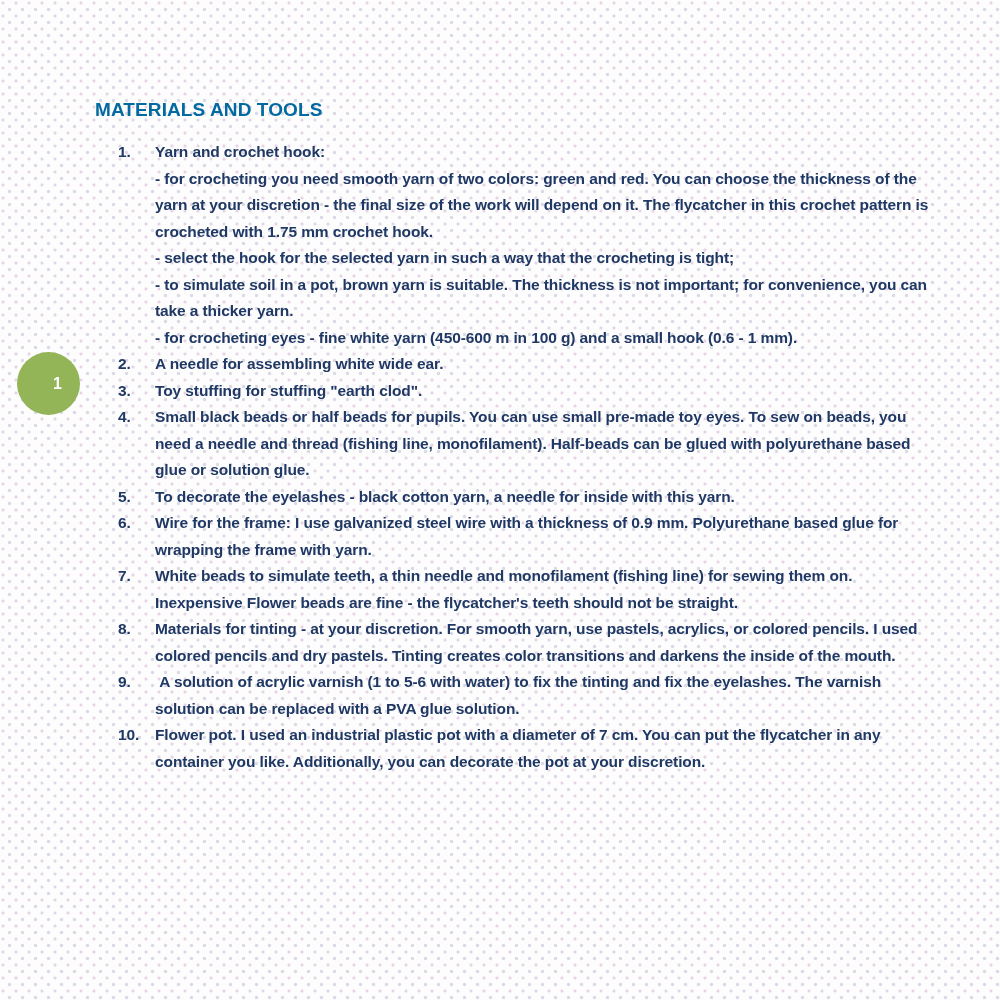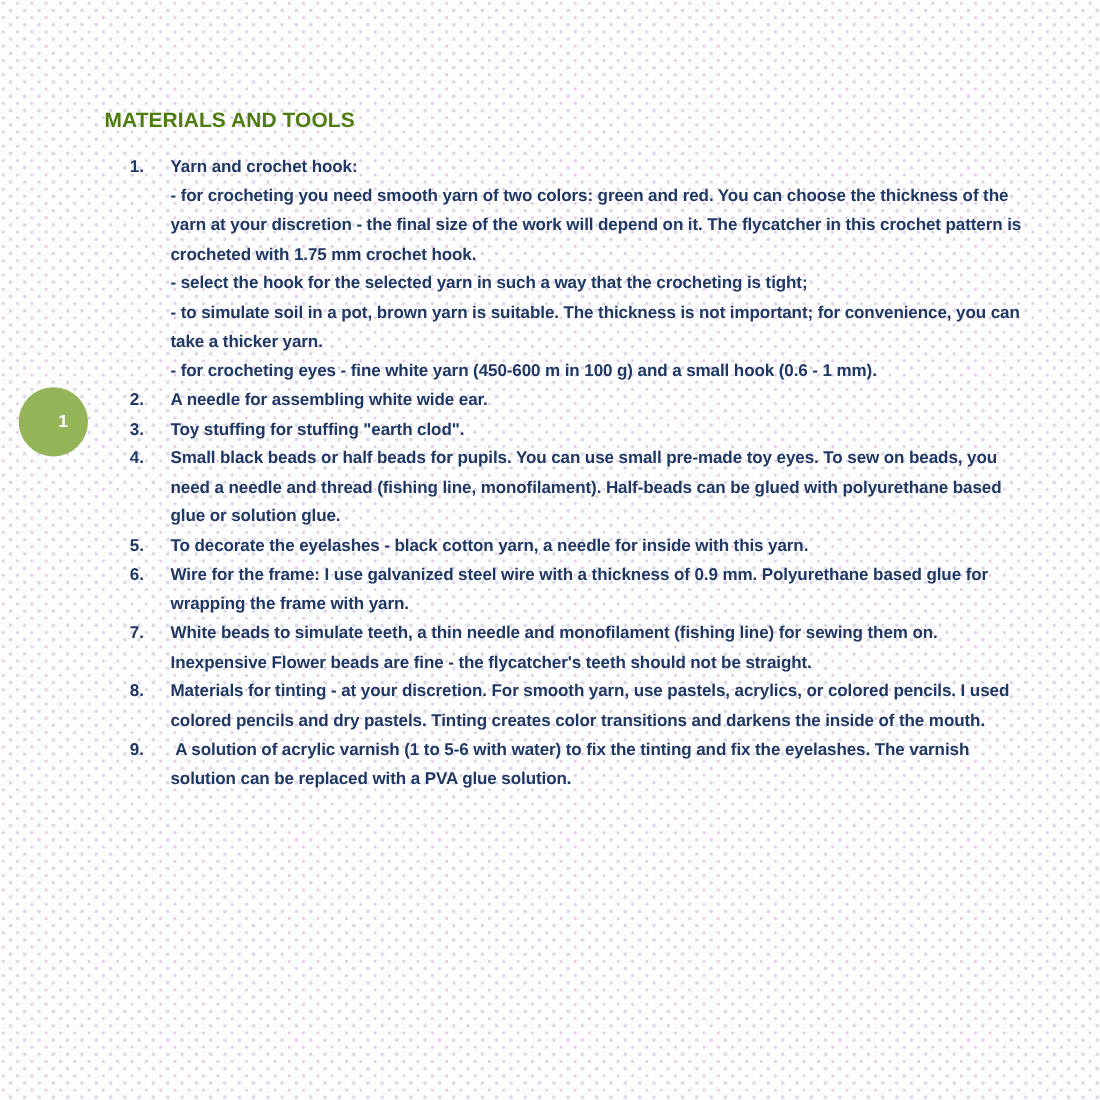--- a/index.html
+++ b/index.html
@@ -18,21 +18,21 @@
   }
 
   .heading {
     position: absolute;
     left: 95px;
     top: 98px;
     margin: 0;
     font-size: 19px;
     line-height: 24px;
     font-weight: 700;
-    color: #4d7c0f;
+    color: #0369a1;
     letter-spacing: 0.1px;
   }
 
   .page-badge {
     position: absolute;
     left: 17px;
     top: 352px;
     width: 63px;
     height: 63px;
     border-radius: 50%;
@@ -112,13 +112,17 @@
     <span class="item-text">White beads to simulate teeth, a thin needle and monofilament (fishing line) for sewing them on. Inexpensive Flower beads are fine - the flycatcher's teeth should not be straight.</span>
   </li>
   <li>
     <span class="item-number">8.</span>
     <span class="item-text">Materials for tinting - at your discretion. For smooth yarn, use pastels, acrylics, or colored pencils. I used colored pencils and dry pastels. Tinting creates color transitions and darkens the inside of the mouth.</span>
   </li>
   <li>
     <span class="item-number">9.</span>
     <span class="item-text">&nbsp;A solution of acrylic varnish (1 to 5-6 with water) to fix the tinting and fix the eyelashes. The varnish solution can be replaced with a PVA glue solution.</span>
   </li>
+  <li>
+    <span class="item-number">10.</span>
+    <span class="item-text">Flower pot. I used an industrial plastic pot with a diameter of 7 cm. You can put the flycatcher in any container you like. Additionally, you can decorate the pot at your discretion.</span>
+  </li>
 </ol>
 
 </body></html>

